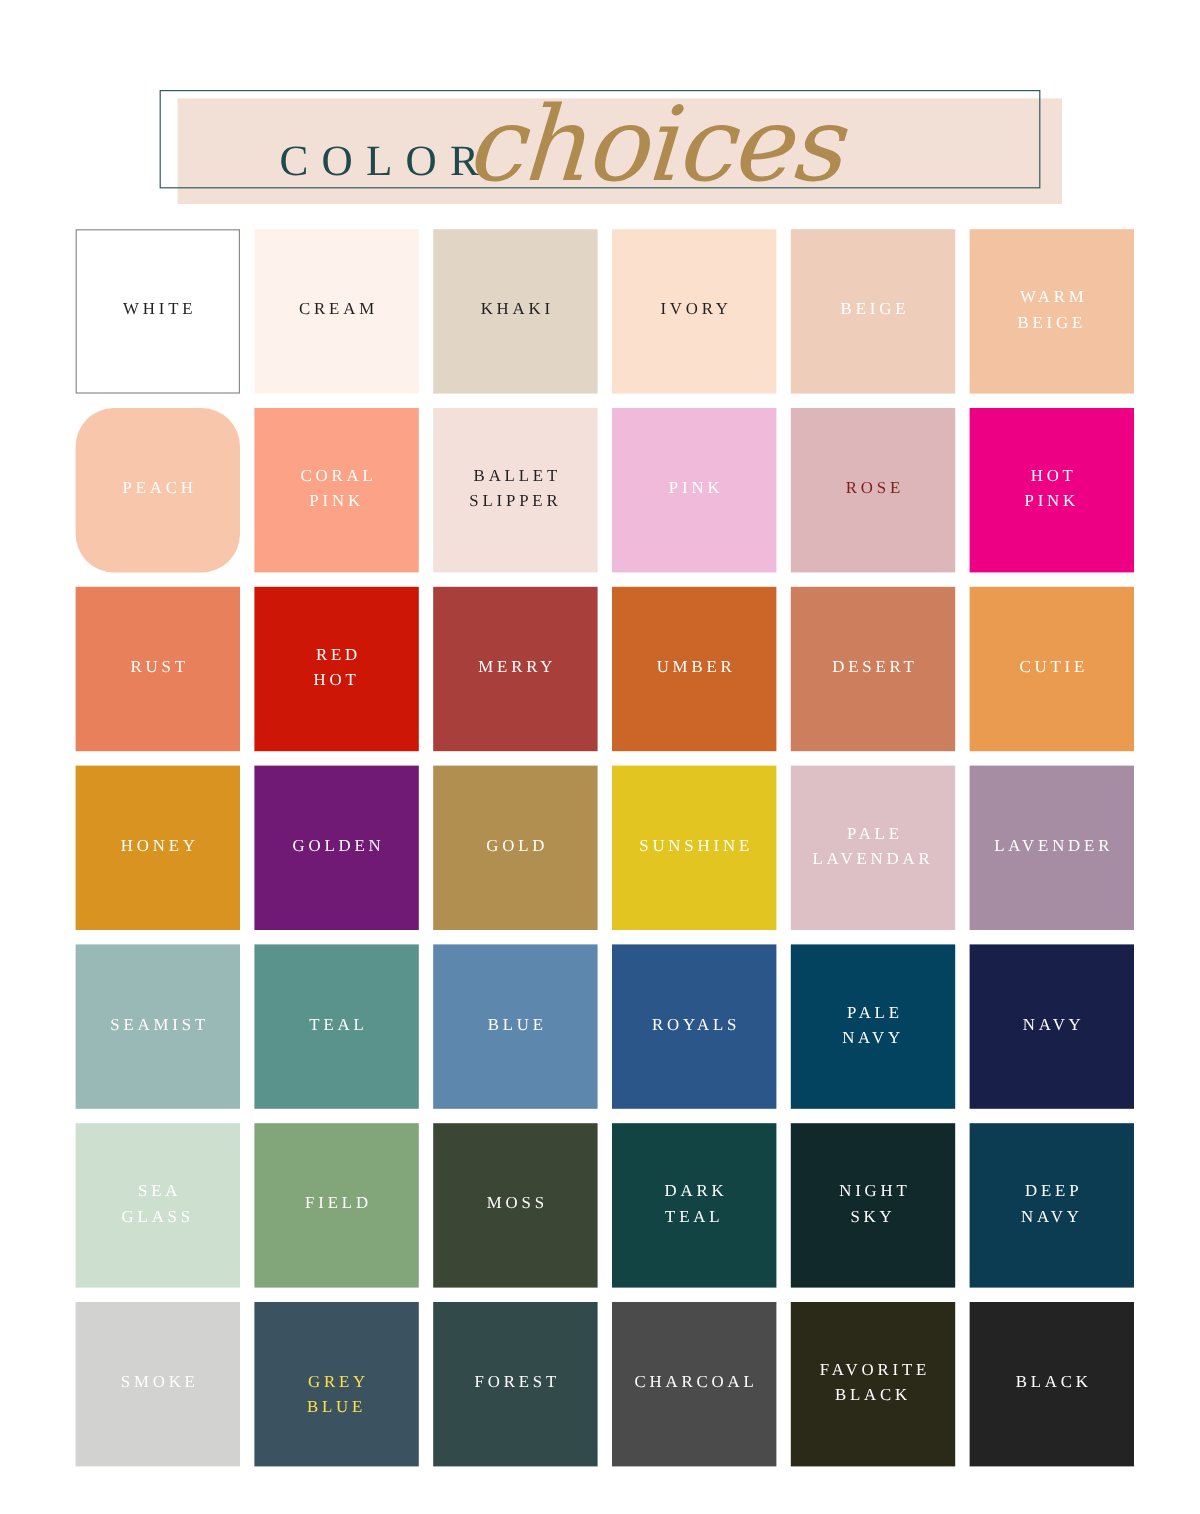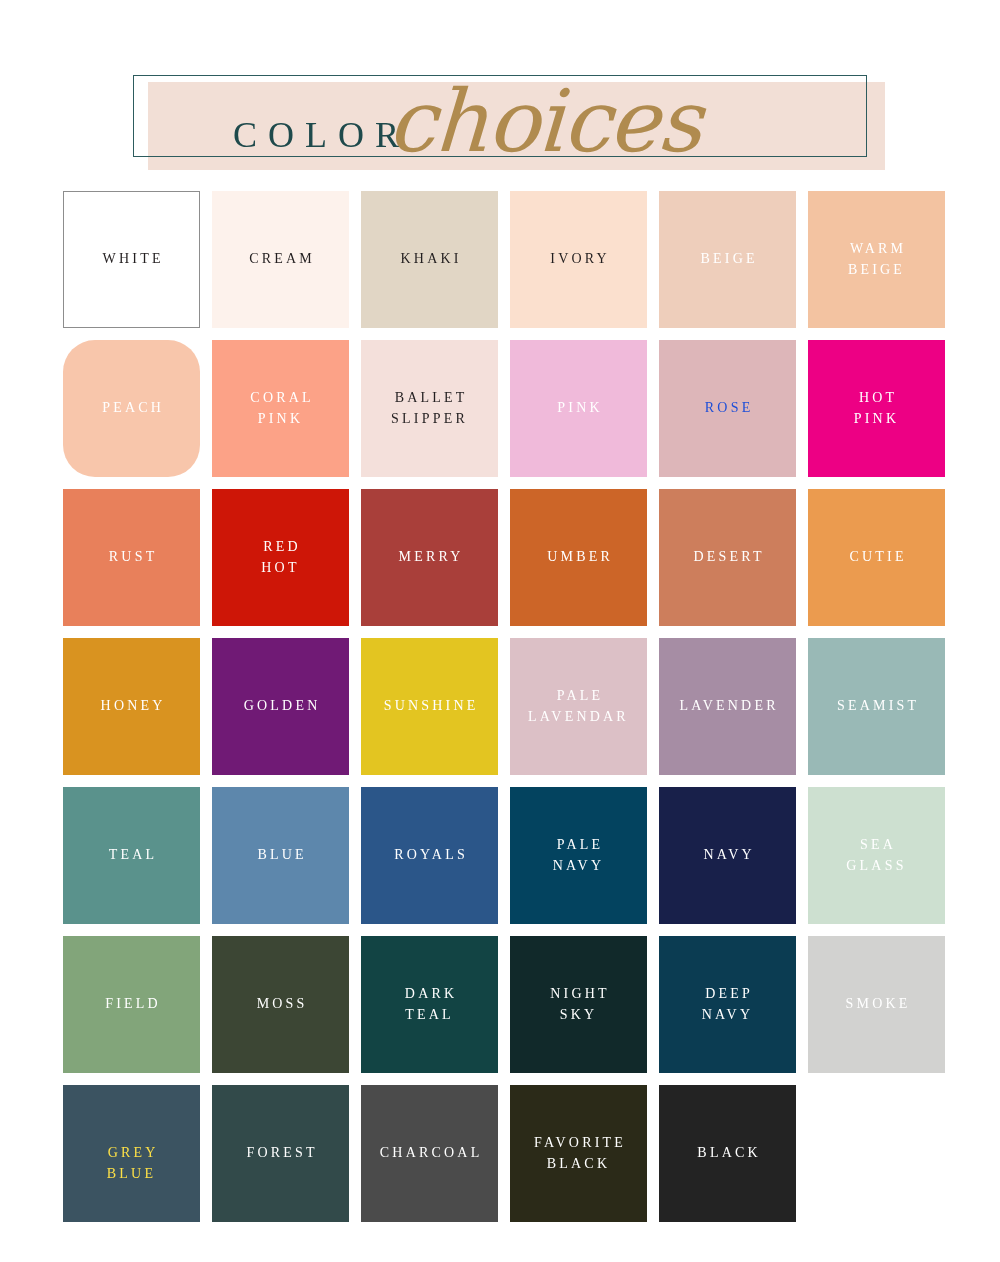--- a/index.html
+++ b/index.html
@@ -153,21 +153,21 @@
 PINK</span>
     </div>
     <div class="swatch" style="background: rgb(244, 224, 219);">
       <span class="swatch-label" style="color: rgb(35, 31, 32);">BALLET
 SLIPPER</span>
     </div>
     <div class="swatch" style="background: rgb(240, 186, 218);">
       <span class="swatch-label" style="color: rgb(255, 255, 255);">PINK</span>
     </div>
     <div class="swatch" style="background: rgb(221, 182, 185);">
-      <span class="swatch-label" style="color: #1d4ed8;">ROSE</span>
+      <span class="swatch-label" style="color: #7f1d1d;">ROSE</span>
     </div>
     <div class="swatch" style="background: rgb(237, 0, 132);">
       <span class="swatch-label" style="color: rgb(255, 255, 255);">HOT
 PINK</span>
     </div>
     <div class="swatch" style="background: rgb(232, 128, 91);">
       <span class="swatch-label" style="color: rgb(255, 255, 255);">RUST</span>
     </div>
     <div class="swatch" style="background: rgb(206, 22, 7);">
       <span class="swatch-label" style="color: rgb(255, 255, 255);">RED
@@ -184,20 +184,23 @@
     </div>
     <div class="swatch" style="background: rgb(235, 155, 79);">
       <span class="swatch-label" style="color: rgb(255, 255, 255);">CUTIE</span>
     </div>
     <div class="swatch" style="background: rgb(217, 147, 32);">
       <span class="swatch-label" style="color: rgb(255, 255, 255);">HONEY</span>
     </div>
     <div class="swatch" style="background: #701a75;">
       <span class="swatch-label" style="color: rgb(255, 255, 255);">GOLDEN</span>
     </div>
+    <div class="swatch" style="background: rgb(177, 143, 80);">
+      <span class="swatch-label" style="color: rgb(255, 255, 255);">GOLD</span>
+    </div>
     <div class="swatch" style="background: rgb(227, 197, 33);">
       <span class="swatch-label" style="color: rgb(255, 255, 255);">SUNSHINE</span>
     </div>
     <div class="swatch" style="background: rgb(220, 192, 198);">
       <span class="swatch-label" style="color: rgb(255, 255, 255);">PALE
 LAVENDAR</span>
     </div>
     <div class="swatch" style="background: rgb(166, 141, 164);">
       <span class="swatch-label" style="color: rgb(255, 255, 255);">LAVENDER</span>
     </div>

